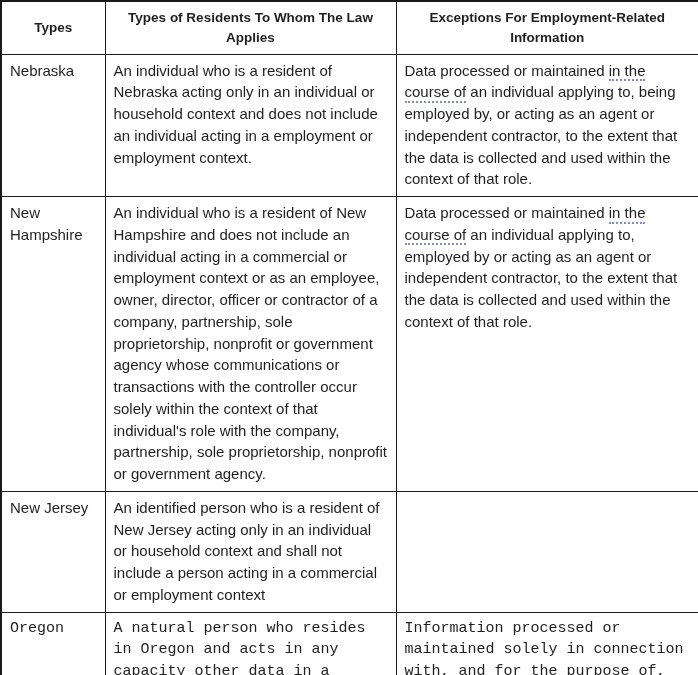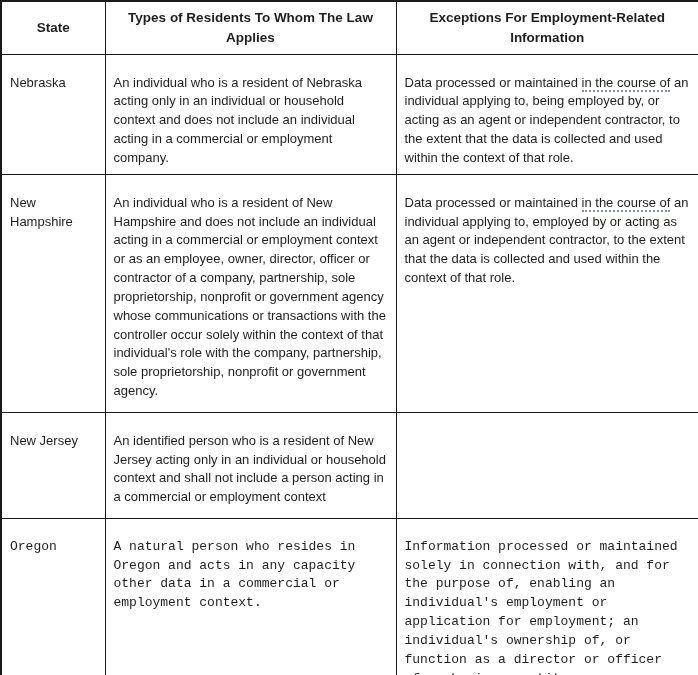--- a/index.html
+++ b/index.html
@@ -28,23 +28,23 @@
     border: 2px solid var(--border);
     border-bottom-width: 3px;
   }
   table.law-table col.col-state { width: 104px; }
   table.law-table col.col-residents { width: 291px; }
   table.law-table col.col-exceptions { width: 303px; }
   table.law-table th,
   table.law-table td {
     border: 1px solid var(--border);
     vertical-align: top;
-    font-size: 13px;
+    font-size: 15px;
     line-height: 1.45;
-    padding: 19px 8px 6px 8px;
+    padding: 5px 8px 6px 8px;
     overflow-wrap: break-word;
   }
   table.law-table thead th {
     font-weight: bold;
     text-align: center;
     vertical-align: middle;
     height: 53px;
     font-size: 13.5px;
     line-height: 1.5;
     padding: 4px 10px;
@@ -64,29 +64,29 @@
 
 <div class="page">
   <table class="law-table">
     <colgroup>
       <col class="col-state">
       <col class="col-residents">
       <col class="col-exceptions">
     </colgroup>
     <thead>
       <tr>
-        <th>State</th>
+        <th>Types</th>
         <th>Types of Residents To Whom The Law Applies</th>
         <th>Exceptions For Employment-Related Information</th>
       </tr>
     </thead>
     <tbody>
       <tr class="row-nebraska">
         <td>Nebraska</td>
-        <td>An individual who is a resident of Nebraska acting only in an individual or household context and does not include an individual acting in a commercial or employment company.</td>
+        <td>An individual who is a resident of Nebraska acting only in an individual or household context and does not include an individual acting in a employment or employment context.</td>
         <td><span>Data processed or maintained </span><span class="grammar-underline">in the course of</span><span> an individual applying to, being employed by, or acting as an agent or independent contractor, to the extent that the data is collected and used within the context of that role.</span></td>
       </tr>
       <tr class="row-newhampshire">
         <td>New Hampshire</td>
         <td>An individual who is a resident of New Hampshire and does not include an individual acting in a commercial or employment context or as an employee, owner, director, officer or contractor of a company, partnership, sole proprietorship, nonprofit or government agency whose communications or transactions with the controller occur solely within the context of that individual's role with the company, partnership, sole proprietorship, nonprofit or government agency.</td>
         <td><span>Data processed or maintained </span><span class="grammar-underline">in the course of</span><span> an individual applying to, employed by or acting as an agent or independent contractor, to the extent that the data is collected and used within the context of that role.</span></td>
       </tr>
       <tr class="row-newjersey">
         <td>New Jersey</td>
         <td>An identified person who is a resident of New Jersey acting only in an individual or household context and shall not include a person acting in a commercial or employment context</td>

